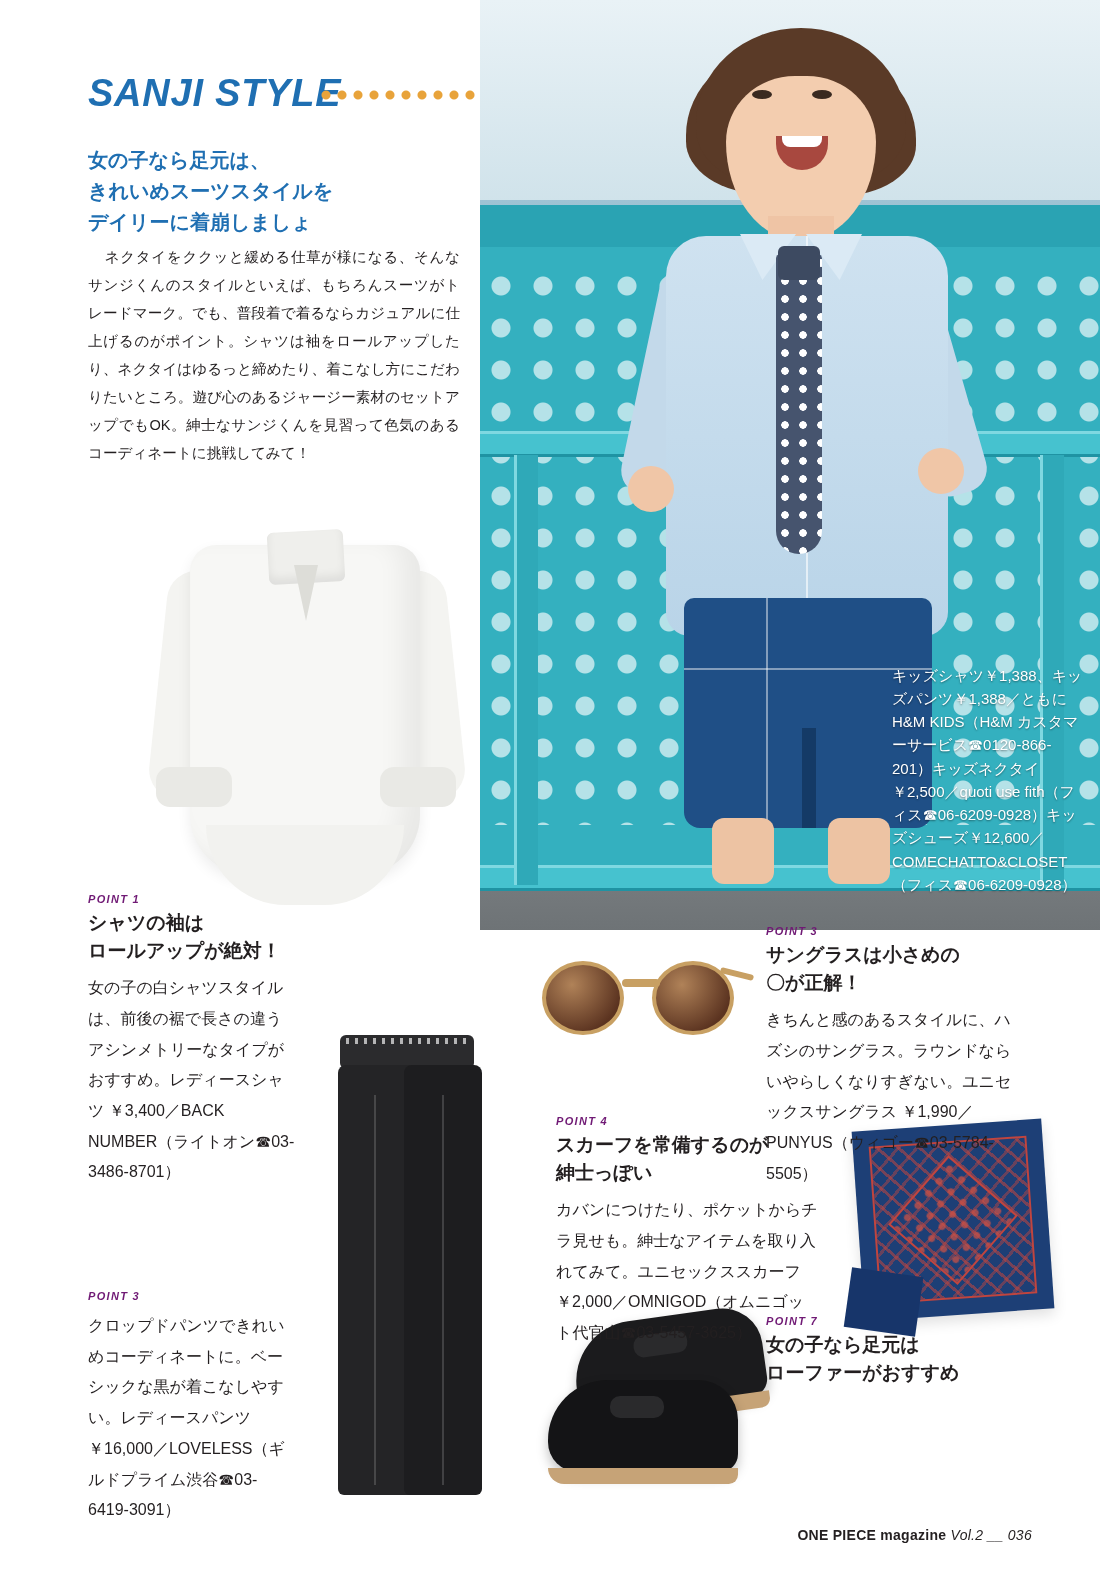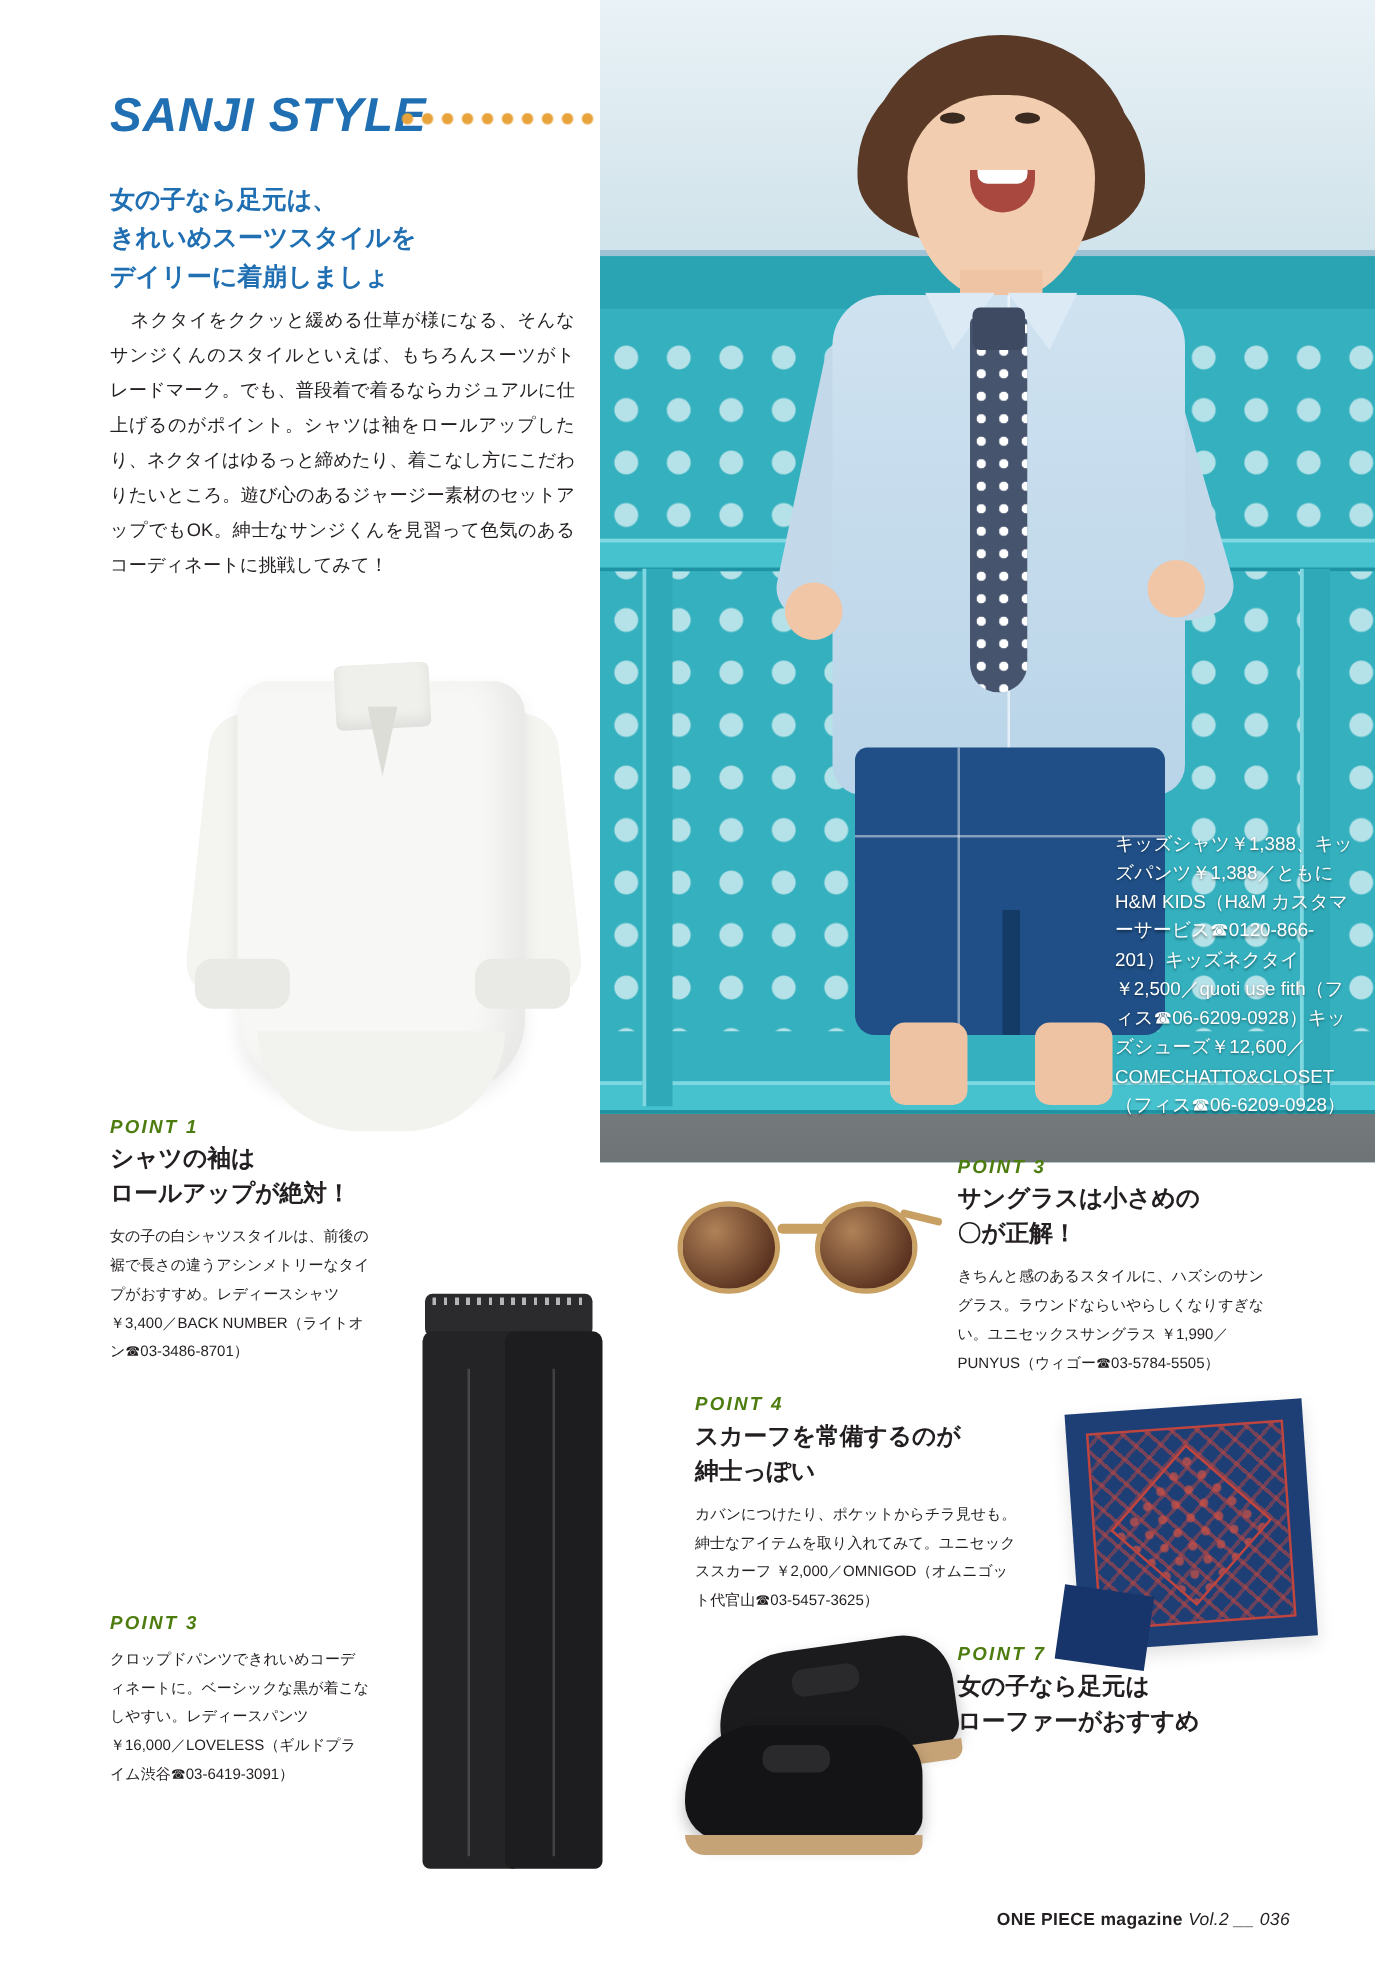--- a/index.html
+++ b/index.html
@@ -259,28 +259,28 @@
     position:absolute; left:0; bottom:-12px; width:190px; height:16px;
     background:#c6a377; border-radius:0 0 16px 28px;
   }
   .tassel {
     position:absolute; left:62px; top:16px; width:54px; height:22px;
     background:#2a2a2c; border-radius:10px;
   }
 
   
   .point-label {
-    color:#4d7c0f; font-weight:bold; font-size:15px; letter-spacing:.12em;
+    color:#701a75; font-weight:bold; font-size:11px; letter-spacing:.12em;
     font-style:italic;
   }
   .point-head {
     color:#231f20; font-weight:bold; font-size:19px; line-height:1.45; margin-top:4px;
   }
   .point-body {
-    color:#231f20; font-size:12px; line-height:1.92; margin-top:9px;
+    color:#231f20; font-size:16px; line-height:1.92; margin-top:9px;
   }
   .pt { position:absolute; }
   #pt1 { left:88px; top:893px;  width:208px; }
   #pt2 { left:88px; top:1290px; width:208px; }
   #pt3 { left:766px; top:925px;  width:250px; }
   #pt4 { left:556px; top:1115px; width:262px; }
   #pt5 { left:766px; top:1315px; width:252px; }
 
   .footer {
     position:absolute; right:68px; bottom:36px;

